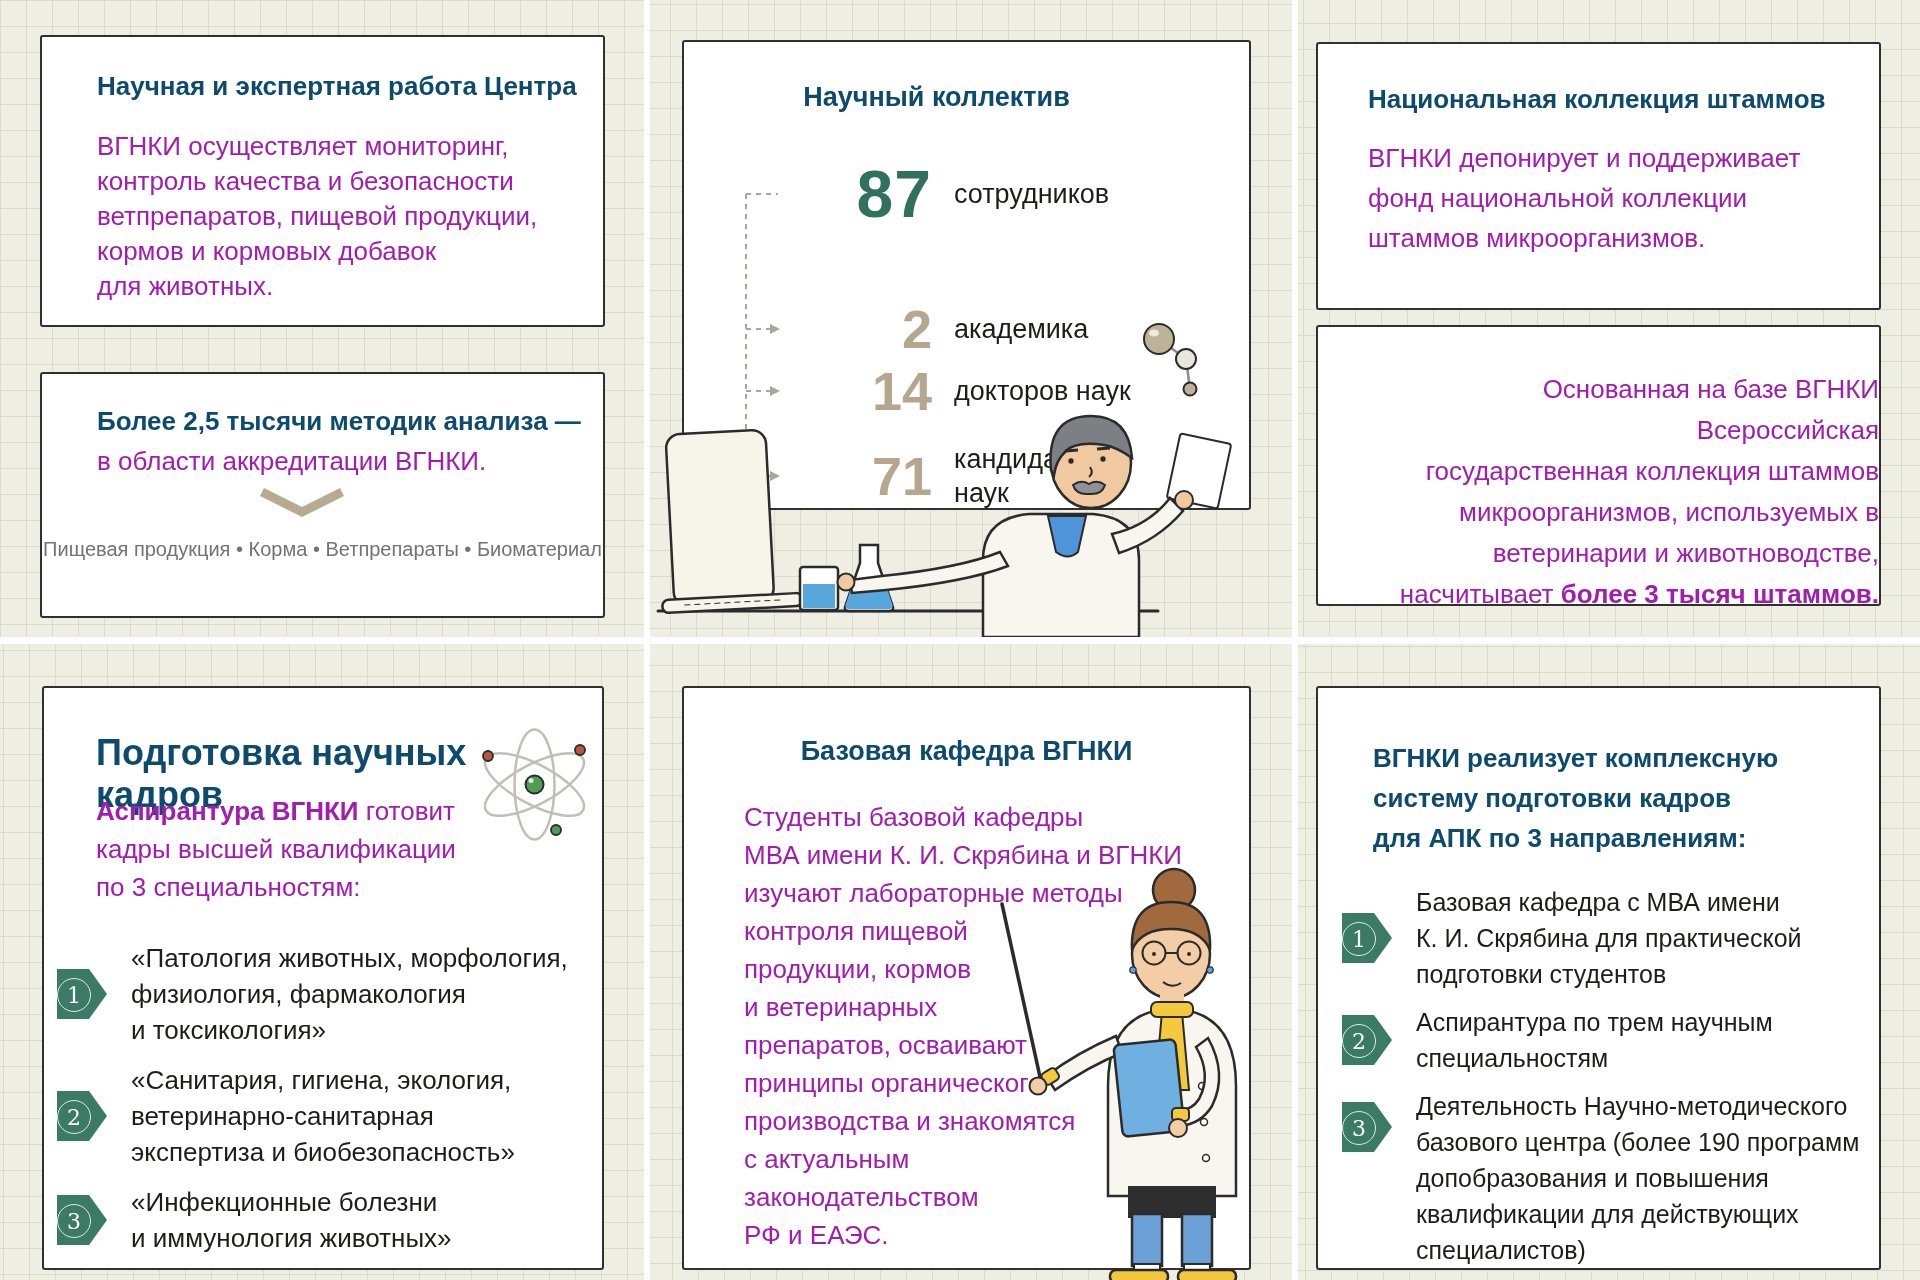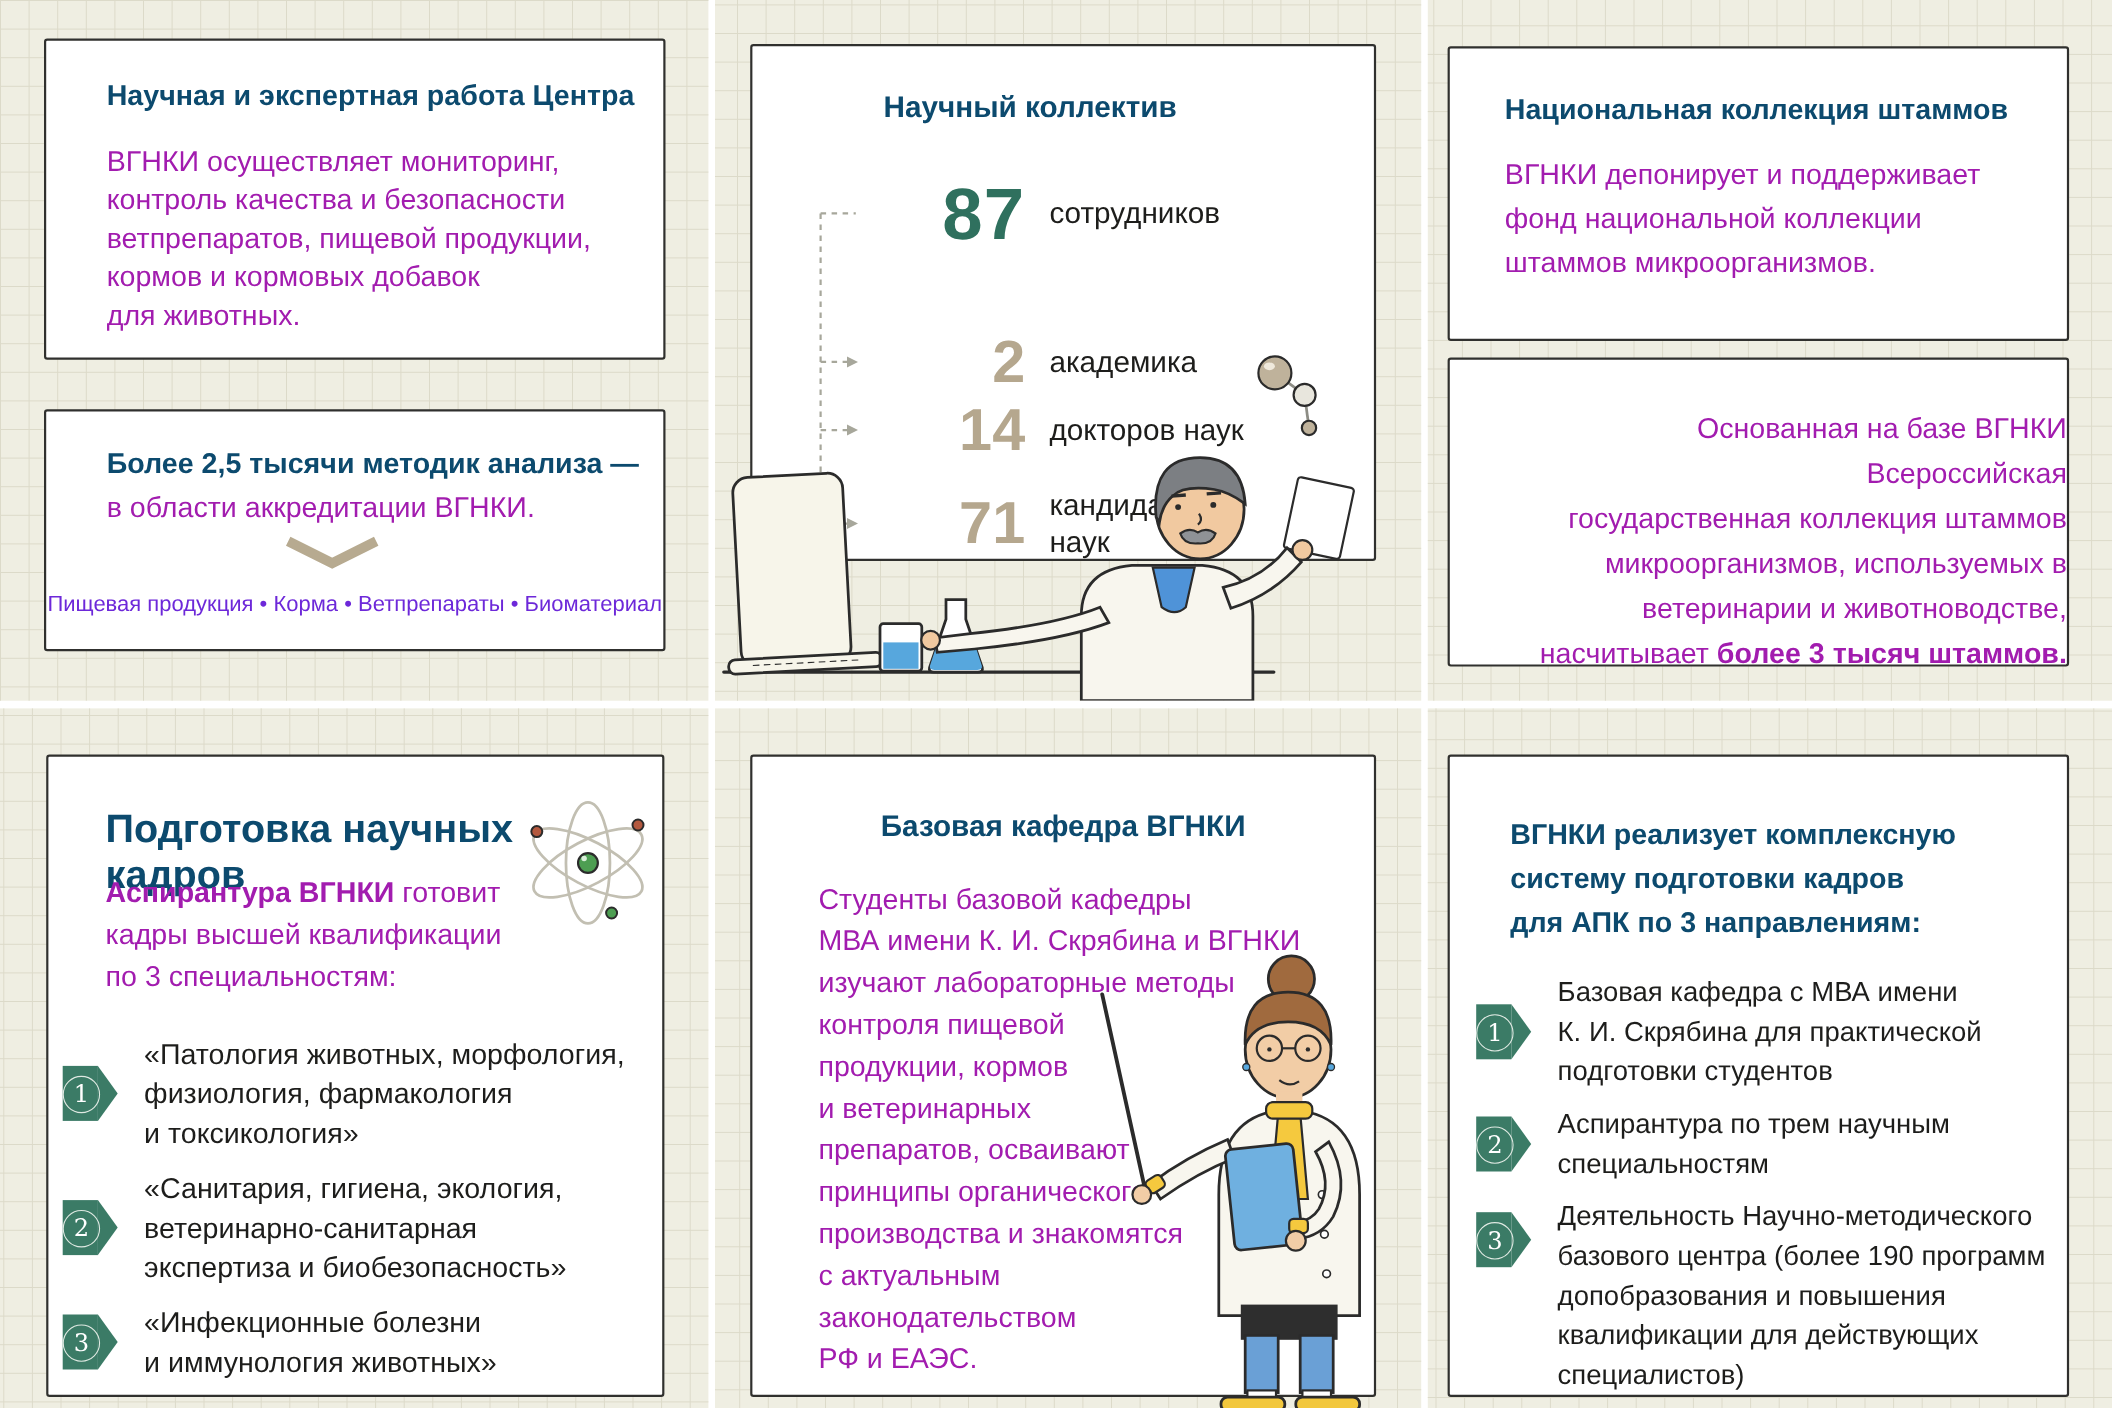--- a/index.html
+++ b/index.html
@@ -26,38 +26,38 @@
   .item.start{align-items:flex-start;}
   .badge{position:relative;flex:0 0 50px;height:50px;}
   .badge .sq{position:absolute;left:0;top:0;width:32px;height:50px;background:#3b7b66;}
   .badge .tri{position:absolute;left:32px;top:0;width:0;height:0;
               border-top:25px solid transparent;border-bottom:25px solid transparent;
               border-left:18px solid #3b7b66;}
   .badge .circ{position:absolute;left:0px;top:9px;width:32px;height:32px;border:1.5px solid #dfe9e2;
                border-radius:50%;color:#ffffff;display:flex;align-items:center;justify-content:center;
                font-family:"DejaVu Serif",serif;font-size:22px;}
   .itx{font-size:26px;line-height:36px;}
-  .foot{position:absolute;left:0;right:0;text-align:center;font-size:20px;color:#6d28d9;}
+  .foot{position:absolute;left:0;right:0;text-align:center;font-size:20px;color:#737373;}
   svg{display:block;}
 </style>
 </head>
 <body>
 
 <div class="page">
 
   <section class="tile" style="left:0;top:0;width:644px;height:637px;">
     <div class="card" style="left:40px;top:35px;width:565px;height:292px;">
       <h2 style="position:absolute;left:55px;top:34px;">Научная и экспертная работа Центра</h2>
       <p class="body pre" style="position:absolute;left:55px;top:92px;line-height:35px;">ВГНКИ осуществляет мониторинг,
 контроль качества и безопасности
 ветпрепаратов, пищевой продукции,
 кормов и кормовых добавок
 для животных.</p>
     </div>
-    <div class="card" style="left:40px;top:372px;width:565px;height:220px;">
+    <div class="card" style="left:40px;top:372px;width:565px;height:246px;">
       <h2 style="position:absolute;left:55px;top:32px;">Более 2,5 тысячи методик анализа —</h2>
       <p class="body" style="position:absolute;left:55px;top:72px;">в области аккредитации ВГНКИ.</p>
       <svg style="position:absolute;left:212px;top:112px;" width="96" height="34" viewBox="0 0 96 34">
         <path d="M8,6 L48,26 L88,6" fill="none" stroke="#b7aa90" stroke-width="9"></path>
       </svg>
       <div class="foot" style="top:164px;">Пищевая продукция • Корма • Ветпрепараты • Биоматериал</div>
     </div>
   </section>
 
   <section class="tile" style="left:650px;top:0;width:642px;height:637px;background-position:-6px 4px;">

